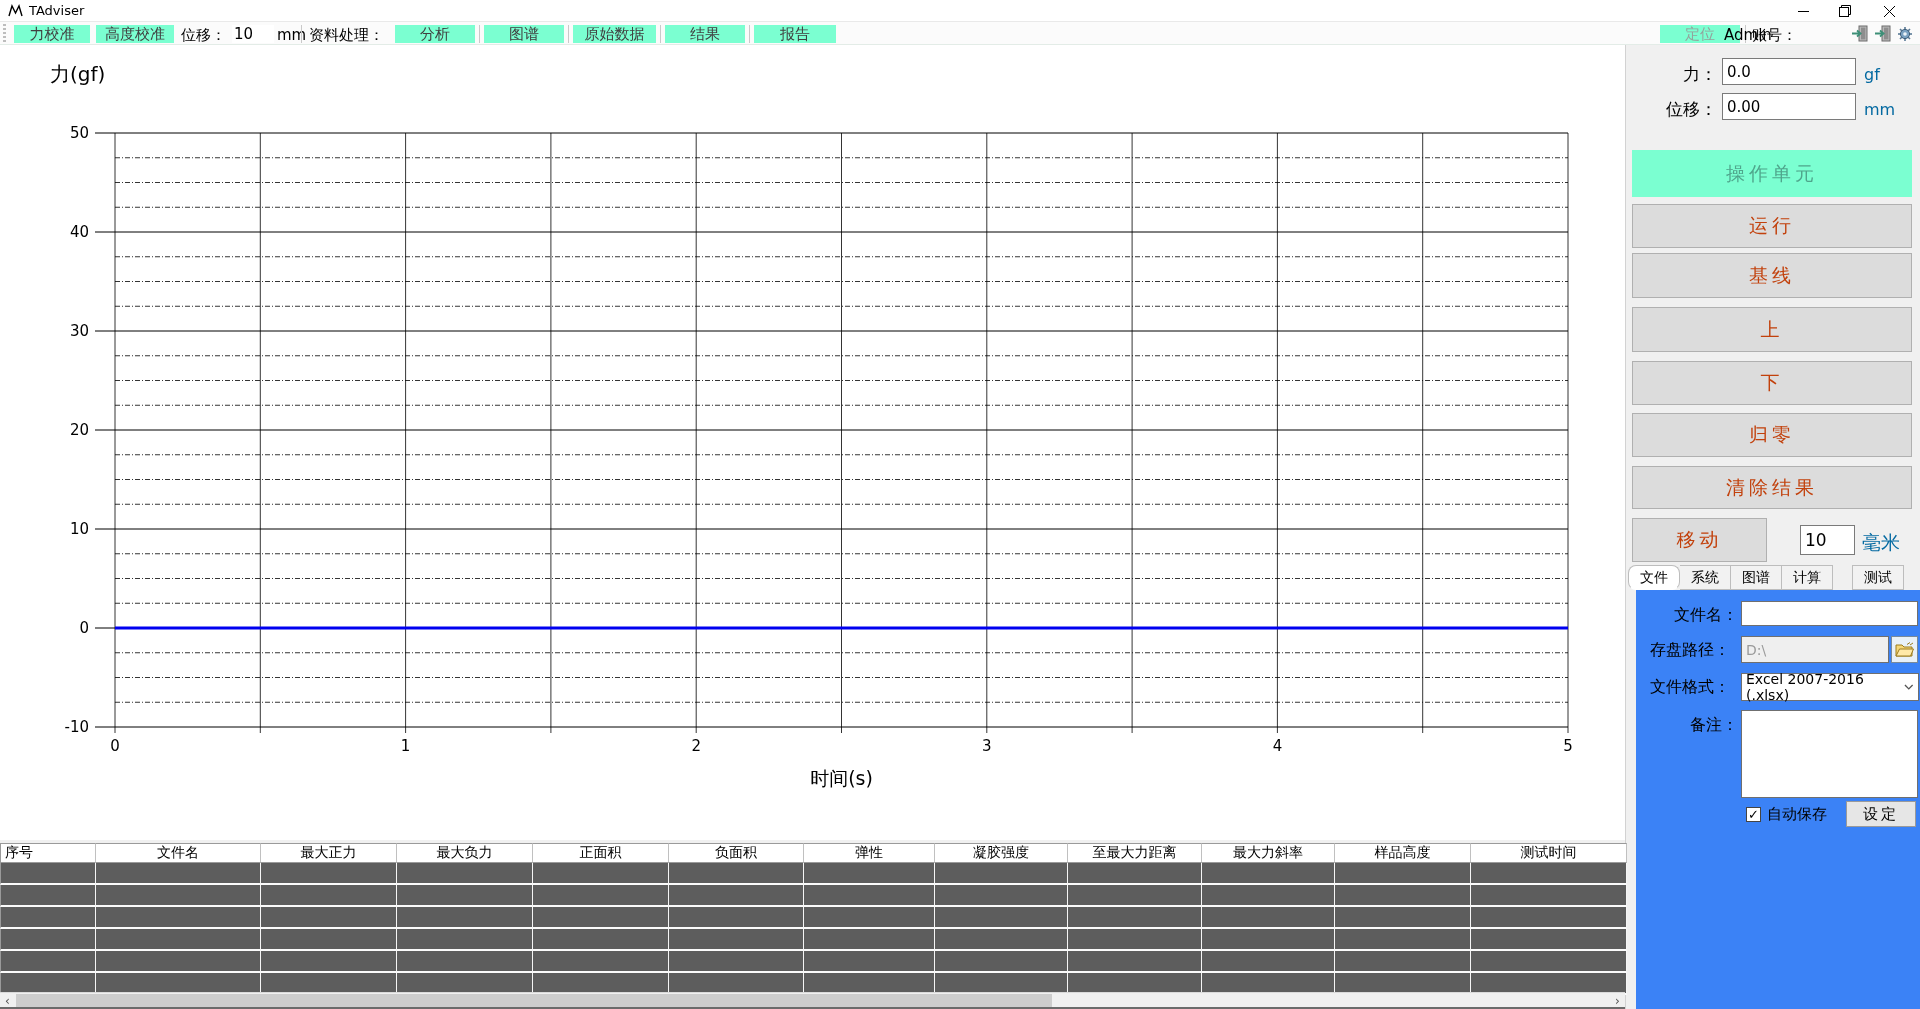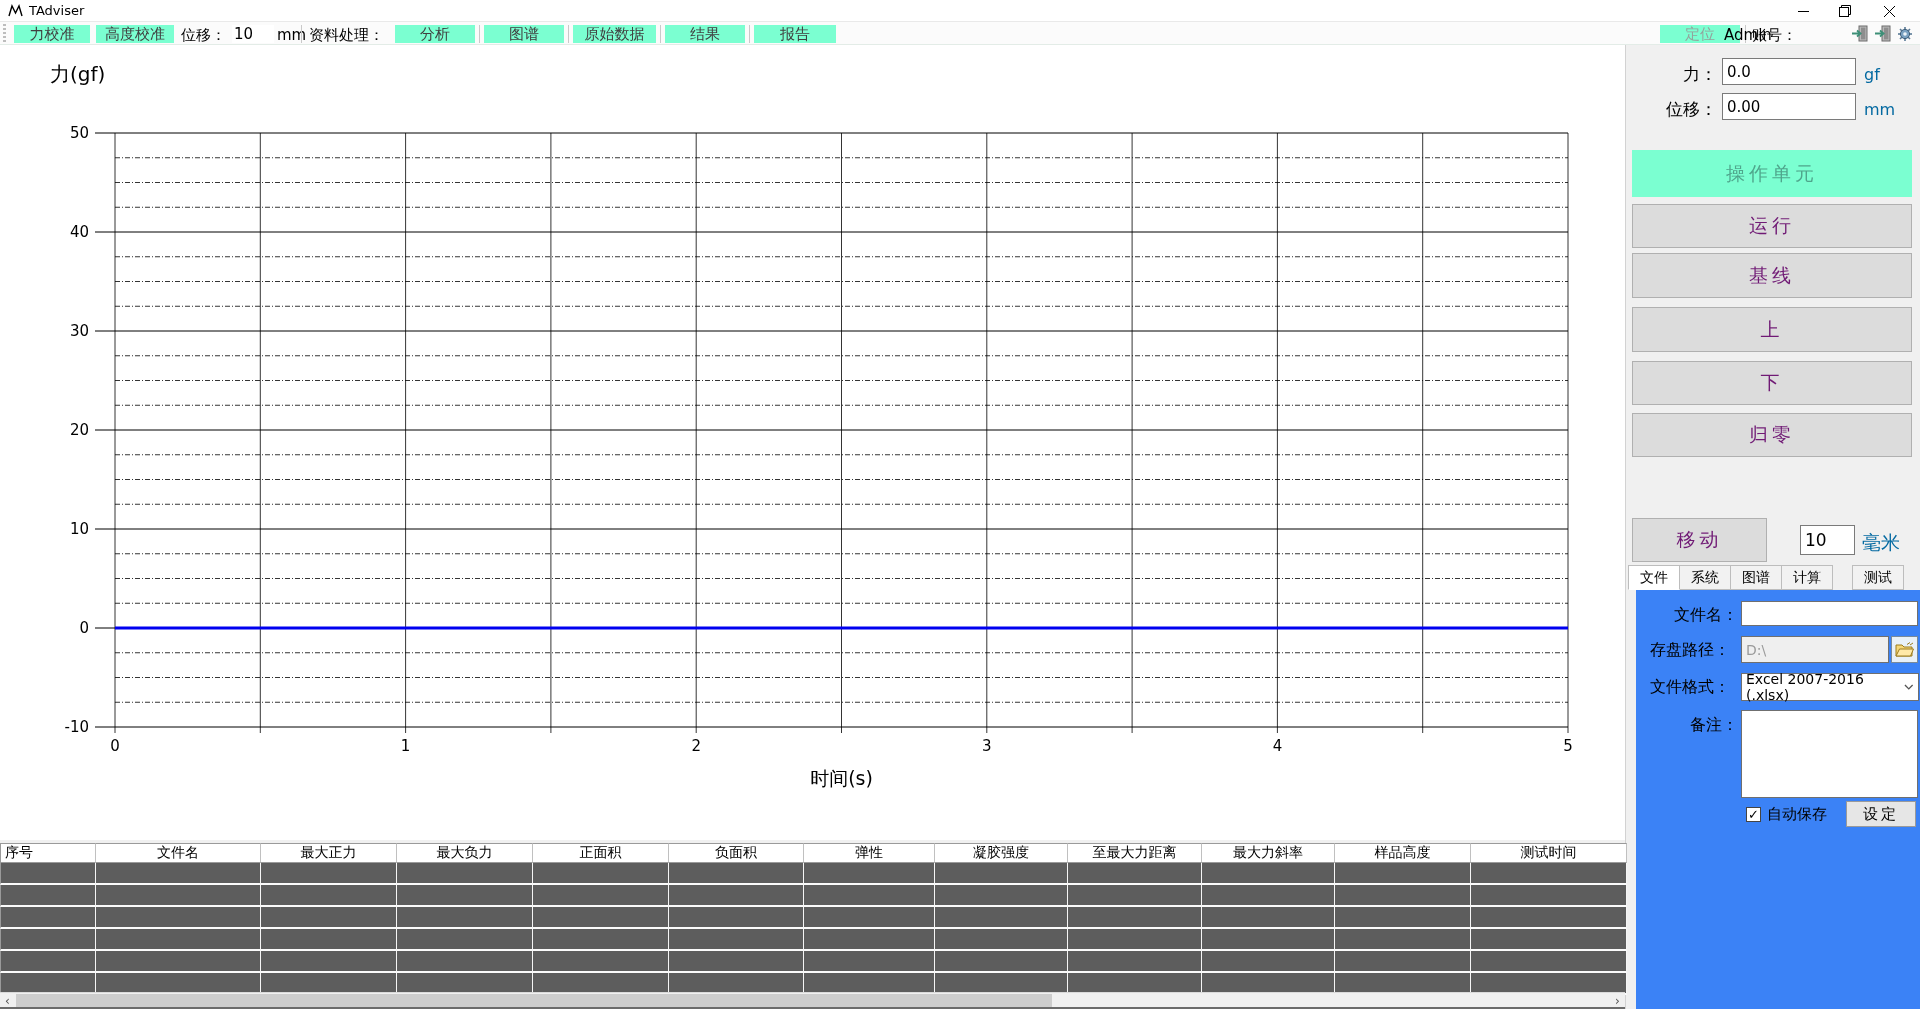--- a/index.html
+++ b/index.html
@@ -33,28 +33,28 @@
   .chart-area { position:absolute; left:0; top:45px; width:1625px; height:795px; background:#ffffff; }
   .v-divider { position:absolute; left:1625px; top:45px; width:1px; height:964px; background:#d2d2d2; }
 
   
   .right-panel { position:absolute; left:1626px; top:45px; width:294px; height:964px; background:#f0f0f0; }
   .rp-label { position:absolute; font-size:17px; color:#000; text-align:right; }
   .rp-input { position:absolute; border:1px solid #7a7a7a; background:#fff; font-size:15px;
               font-family:inherit; padding:1px 4px; color:#000; }
   .rp-unit { position:absolute; font-size:16px; color:#0369a1; }
   .rbtn { position:absolute; left:6px; width:280px; background:#dcdcdc; border:1px solid #b0b0b0;
-          font-size:19px; color:#701a75; display:flex; align-items:center; justify-content:center;
+          font-size:19px; color:#c2410c; display:flex; align-items:center; justify-content:center;
           letter-spacing:4px; }
   .rbtn.green { background:#7bffd1; border:1px solid #7bffd1; color:#4fa68c; }
 
   .tabs { position:absolute; left:2px; top:520px; height:25px; display:flex; }
   .tab { height:25px; padding:0 11px; font-size:14px; color:#000; background:#f2f2f2;
          border:1px solid #bdbdbd; border-left:none; display:flex; align-items:center; }
-  .tab:first-child { border-left:1px solid #bdbdbd; }
+  .tab:first-child { border-left:1px solid #bdbdbd;border-radius:8px; }
   .tab.active { background:#ffffff; border-bottom:1px solid #ffffff; }
   .tab.gap { margin-left:19px; border-left:1px solid #bdbdbd; }
 
   .green-panel { position:absolute; left:10px; top:545px; width:290px; height:471px; background:#3b82f6; }
   .gp-label { position:absolute; font-size:16px; color:#000; text-align:right; width:92px; }
   .gp-input { position:absolute; border:1px solid #6f6f6f; background:#fff; font-size:14px;
               font-family:inherit; padding:1px 4px; color:#000; }
   .gp-path { background:#efefef; color:#9a9a9a; }
   .folder-btn { position:absolute; width:27px; height:27px; background:#e9f1f8; border:1px solid #7a8a99;
                 display:flex; align-items:center; justify-content:center; }
@@ -244,20 +244,21 @@
     <span class="rp-label" style="left:1px; top:53px; width:90px;">位移：</span>
     <input class="rp-input" style="left: 96px; top: 48px; width: 134px; height: 27px;" value="0.00">
     <span class="rp-unit" style="left:238px; top:55px;">mm</span>
 
     <div class="rbtn green" style="top:105px; height:47px;">操作单元</div>
     <div class="rbtn" style="top:159px; height:44px;">运行</div>
     <div class="rbtn" style="top:208px; height:45px;">基线</div>
     <div class="rbtn" style="top:262px; height:45px;">上</div>
     <div class="rbtn" style="top:316px; height:44px;">下</div>
     <div class="rbtn" style="top:368px; height:44px;">归零</div>
+    <div class="rbtn" style="top:421px; height:43px;">清除结果</div>
     <div class="rbtn" style="top:473px; height:44px; width:135px;">移动</div>
     <input class="rp-input" style="left: 174px; top: 480px; width: 55px; height: 30px; font-size: 17px;" value="10">
     <span class="rp-unit" style="left:236px; top:485px; font-size:19px;">毫米</span>
 
     <div class="tabs">
       <div class="tab active">文件</div>
       <div class="tab">系统</div>
       <div class="tab">图谱</div>
       <div class="tab">计算</div>
       <div class="tab gap">测试</div>

